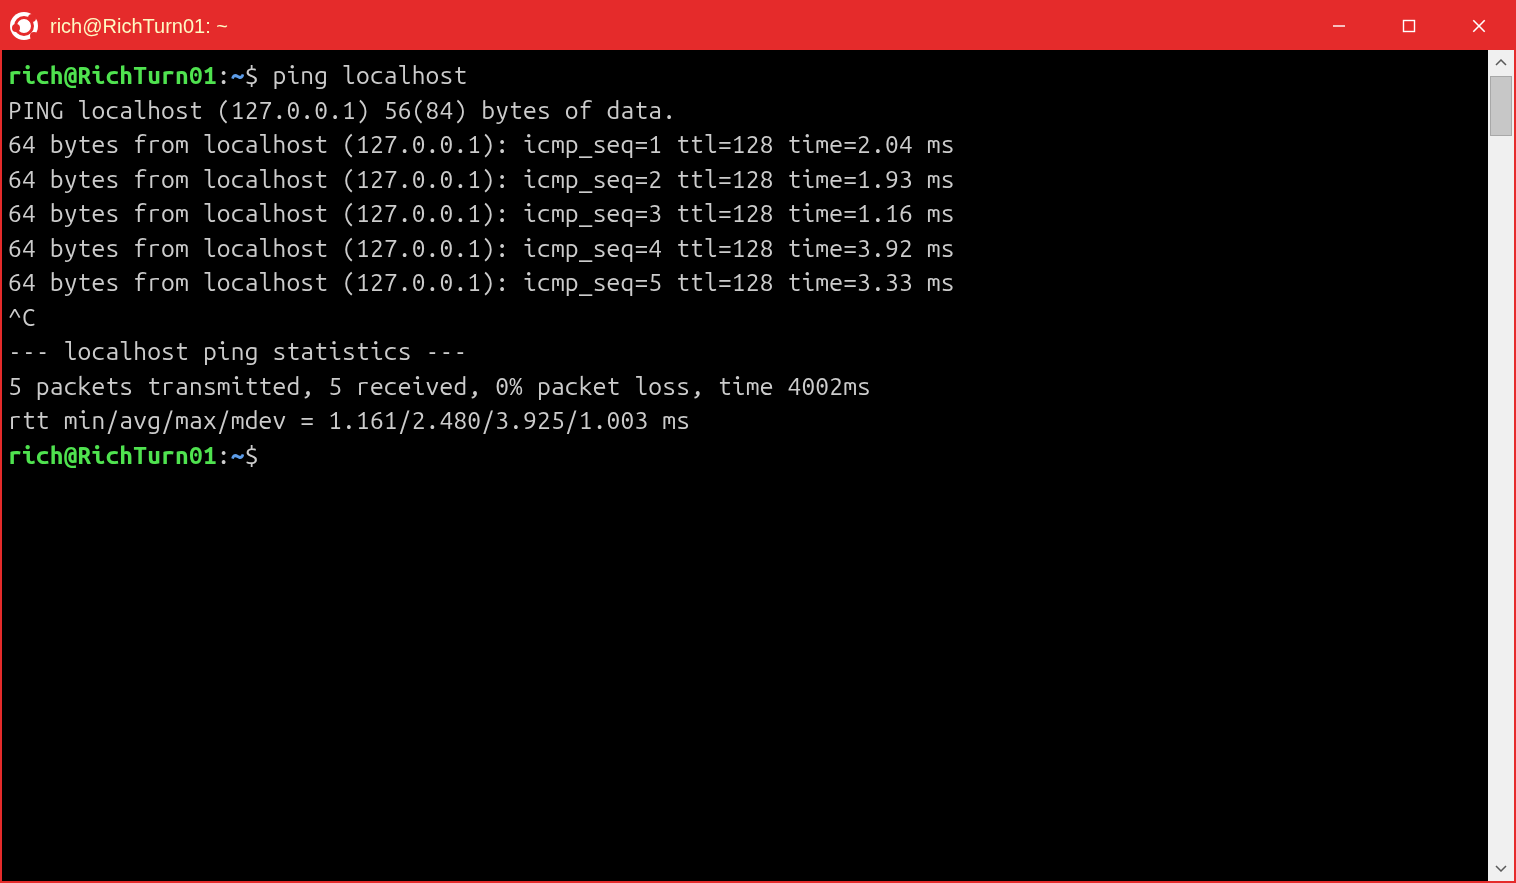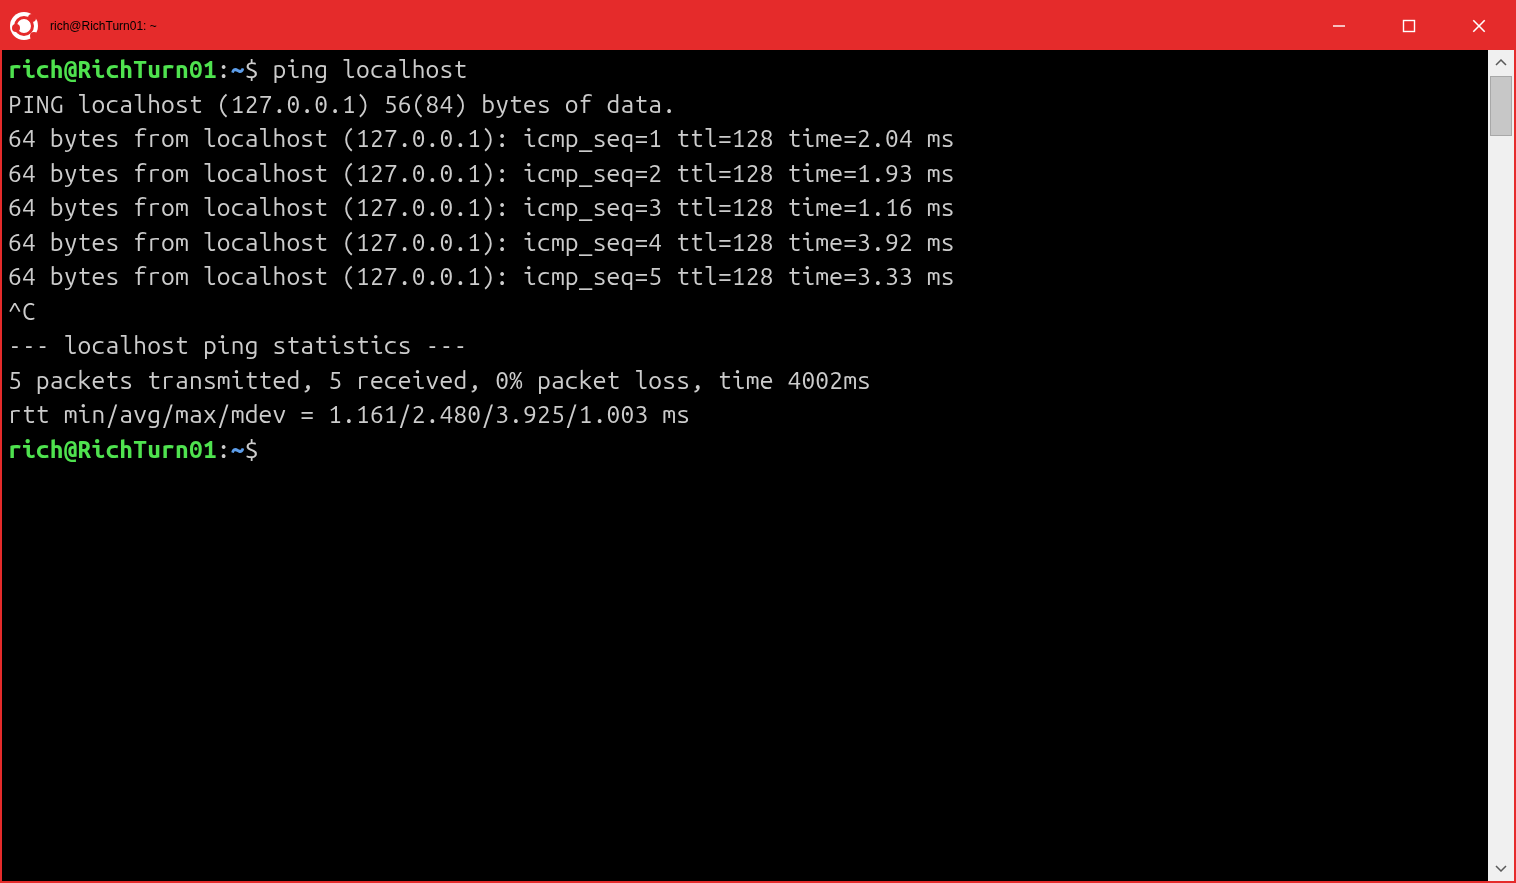--- a/index.html
+++ b/index.html
@@ -7,22 +7,22 @@
     .window {
       width: 100%; height: 100%;
       background: #e52b2b;
       display: flex; flex-direction: column;
       padding: 2px;
     }
     .titlebar {
       height: 48px;
       background: #e52b2b;
       display: flex; align-items: center;
-      color: #000000;
-      font-size: 12px;
+      color: #fef9c3;
+      font-size: 20px;
       padding-left: 8px;
     }
     .titlebar-left { display: flex; align-items: center; gap: 12px; flex: 1; }
     .titlebar-controls { display: flex; align-items: center; height: 100%; }
     .titlebar-btn {
       width: 70px; height: 100%;
       display: flex; align-items: center; justify-content: center;
       color: #fff;
     }
     .ubuntu-icon {
@@ -52,21 +52,21 @@
       background: #000;
       min-height: 0;
     }
     .terminal {
       flex: 1;
       background: #000;
       color: #ccc;
       font-family: "Ubuntu Mono", "DejaVu Sans Mono", "Consolas", monospace;
       font-size: 24.5px;
       line-height: 34.5px;
-      padding: 2px 6px;
+      padding: 8px 6px;
       white-space: pre;
       letter-spacing: 0.2px;
       overflow: hidden;
     }
     .prompt-user { color: #4fe24f; font-weight: bold; }
     .prompt-path { color: #5d9de9; font-weight: bold; }
     .prompt-sym  { color: #ccc; }
     .scrollbar {
       width: 26px;
       background: #f0f0f0;

